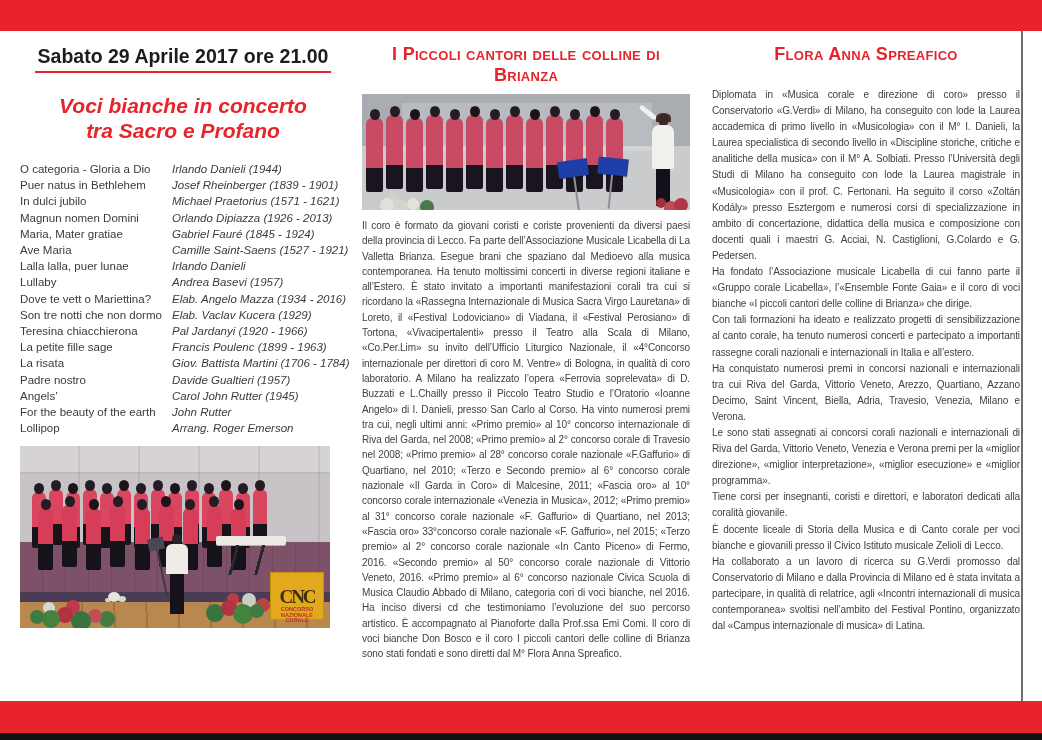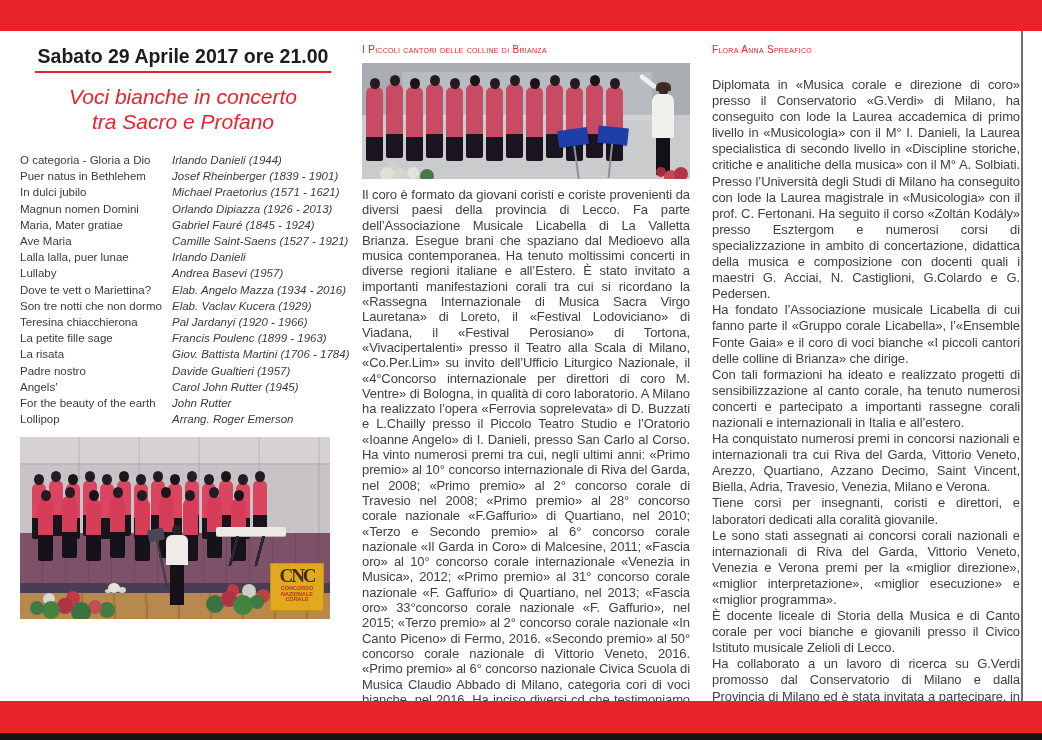--- a/index.html
+++ b/index.html
@@ -12,29 +12,29 @@
   .content{position:absolute;top:31px;left:0;width:914px;height:670px;}
 
   .col{position:absolute;top:0;}
   .col-left{left:20px;width:326px;}
   .col-mid{left:362px;width:328px;}
   .col-right{left:712px;width:308px;}
 
   h1.date{margin:14px 0 0;text-align:center;font-size:19.5px;line-height:23px;color:#1c1c1e;font-weight:bold;}
   .red-rule{width:296px;height:2px;background:#e8232b;margin:3px auto 7px;}
   .venue{text-align:center;font-size:14.5px;color:#2c2c2e;}
-  h2.red-title{margin:11px 0 0;text-align:center;color:#e8232b;font-size:21px;line-height:25px;font-style:italic;font-weight:normal;}
+  h2.red-title{margin:20px 0 0;text-align:center;color:#e8232b;font-size:21px;line-height:25px;font-style:italic;font-weight:bold;}
 
   .program{margin-top:18px;display:grid;grid-template-columns:152px auto;font-size:11.5px;line-height:16.2px;color:#3b3b3d;}
   .program .pieceTitle{white-space:nowrap;}
   .program .composer{font-style:italic;white-space:nowrap;}
   .credits{margin-top:7px;font-style:italic;font-size:11.8px;line-height:16px;color:#3b3b3d;}
 
-  .col-head{margin:13px 0 0;text-align:left;color:#e8232b;font-weight:normal;font-size:10px;letter-spacing:.3px;font-variant-caps:small-caps;font-variant:small-caps;}
-  .body-just{text-align:justify;font-size:13px;line-height:15.3px;letter-spacing:-0.1px;color:#414143;margin:8px 0 0;}
+  .col-head{margin:13px 0 0;text-align:center;color:#e8232b;font-weight:bold;font-size:18px;letter-spacing:.3px;font-variant-caps:small-caps;font-variant:small-caps;}
+  .body-just{text-align:justify;font-size:10px;line-height:15.3px;letter-spacing:-0.1px;color:#414143;margin:8px 0 0;}
   .col-right .body-just{line-height:16.1px;margin:0;}
   .col-right .paras{margin-top:22px;}
 
   
   .photo{position:relative;overflow:hidden;}
   
   .stage-photo{margin-top:10px;width:310px;height:182px;background:linear-gradient(180deg,#c8c3c7 0 96px,#7d5268 96px 146px,#4a3c55 146px 156px,#b9884f 156px 100%);}
   .stage-photo .wall-lines{position:absolute;top:0;left:0;width:100%;height:96px;
      background:repeating-linear-gradient(90deg,transparent 0 58px,rgba(0,0,0,.07) 58px 60px),linear-gradient(180deg,rgba(255,255,255,.25) 0 26px,rgba(0,0,0,.05) 26px 28px,transparent 28px);}
   .stage-photo .floor-planks{position:absolute;top:96px;left:0;width:100%;height:50px;
@@ -55,21 +55,21 @@
   .conductor .torso{position:absolute;top:10px;left:0;width:22px;height:30px;border-radius:6px 6px 0 0;background:#efece8;}
   .conductor .legs{position:absolute;top:40px;left:4px;width:14px;height:40px;background:#16121a;}
   .mstand{position:absolute;left:128px;top:92px;width:16px;height:12px;background:#4a4656;transform:rotate(-12deg);}
   .mstand::after{content:"";position:absolute;top:12px;left:7px;width:2px;height:48px;background:#3c3a44;}
   .keyboard{position:absolute;left:196px;top:90px;width:70px;height:9px;background:#eceae5;border-radius:2px;box-shadow:0 1px 0 #b9b6af;}
   .keyboard::after{content:"";position:absolute;top:9px;left:12px;width:44px;height:30px;background:linear-gradient(105deg,transparent 0 8px,#2a2731 8px 11px,transparent 11px 33px,#2a2731 33px 36px,transparent 36px);}
   .flowers{position:absolute;width:14px;height:14px;border-radius:50%;}
   .flowers-bl{left:10px;bottom:4px;background:#3f7a43;box-shadow:14px 2px 0 2px #44823f,28px -2px 0 1px #b03245,44px 4px 0 3px #3a7340,58px -1px 0 0 #c24e55,12px -9px 0 -1px #d8d8d2,36px -10px 0 0 #c03a4a,70px 2px 0 1px #427c41;}
   .flowers-br{right:66px;bottom:10px;background:#3f7a43;box-shadow:-14px 3px 0 3px #44823f,-28px -3px 0 1px #b03245,-42px 2px 0 2px #3a7340,-8px -11px 0 0 #c8cfc4,-24px -12px 0 -1px #c03a4a,6px -6px 0 0 #b8433f;}
   .white-bouquet{position:absolute;left:88px;bottom:26px;width:12px;height:10px;border-radius:50%;background:#e6e4de;box-shadow:8px 2px 0 -2px #d9d8d0,-6px 3px 0 -3px #cfd2c8;}
-  .cnc-logo{position:absolute;right:6px;bottom:8px;width:54px;height:48px;background:#e2a81e;border:1px solid #c7920f;text-align:center;box-sizing:border-box;padding-top:2px;}
+  .cnc-logo{position:absolute;right:6px;bottom:8px;width:54px;height:48px;background:#e2a81e;border:1px solid #c7920f;text-align:center;box-sizing:border-box;padding-top:14px;}
   .cnc-init{font-family:"Liberation Serif",serif;font-weight:bold;font-size:19px;line-height:19px;color:#3e2f07;letter-spacing:-2px;}
   .cnc-cap{margin-top:1px;font-size:5.5px;line-height:5.5px;color:#b5342a;font-weight:bold;text-transform:uppercase;padding:0 4px;}
 
   
   .mid-photo{margin-top:8px;width:328px;height:116px;background:linear-gradient(180deg,#a9adb2 0 52px,#c9cbcd 52px 100%);}
   .mid-photo .panel{position:absolute;top:8px;left:40px;width:250px;height:48px;background:rgba(255,255,255,.18);border-top:1px solid rgba(0,0,0,.08);}
   .mid-photo .row-line{top:24px;left:4px;gap:3px;}
   .mid-photo .row-line .fig{width:17px;height:74px;background:linear-gradient(#c84a63 0 68%,#191420 68% 100%);}
   .mid-conductor{position:absolute;right:14px;top:18px;width:26px;height:94px;}
   .mid-conductor .head{position:absolute;top:2px;left:8px;width:11px;height:12px;border-radius:50%;background:#39272a;}
@@ -217,22 +217,22 @@
       <p class="body-just">Il coro è formato da giovani coristi e coriste provenienti da diversi paesi della provincia di Lecco. Fa parte dell’Associazione Musicale Licabella di La Valletta Brianza. Esegue brani che spaziano dal Medioevo alla musica contemporanea. Ha tenuto moltissimi concerti in diverse regioni italiane e all’Estero. È stato invitato a importanti manifestazioni corali tra cui si ricordano la «Rassegna Internazionale di Musica Sacra Virgo Lauretana» di Loreto, il «Festival Lodoviciano» di Viadana, il «Festival Perosiano» di Tortona, «Vivacipertalenti» presso il Teatro alla Scala di Milano, «Co.Per.Lim» su invito dell’Ufficio Liturgico Nazionale, il «4°Concorso internazionale per direttori di coro M. Ventre» di Bologna, in qualità di coro laboratorio. A Milano ha realizzato l’opera «Ferrovia soprelevata» di D. Buzzati e L.Chailly presso il Piccolo Teatro Studio e l’Oratorio «Ioanne Angelo» di I. Danieli, presso San Carlo al Corso. Ha vinto numerosi premi tra cui, negli ultimi anni: «Primo premio» al 10° concorso internazionale di Riva del Garda, nel 2008; «Primo premio» al 2° concorso corale di Travesio nel 2008; «Primo premio» al 28° concorso corale nazionale «F.Gaffurio» di Quartiano, nel 2010; «Terzo e Secondo premio» al 6° concorso corale nazionale «Il Garda in Coro» di Malcesine, 2011; «Fascia oro» al 10° concorso corale internazionale «Venezia in Musica», 2012; «Primo premio» al 31° concorso corale nazionale «F. Gaffurio» di Quartiano, nel 2013; «Fascia oro» 33°concorso corale nazionale «F. Gaffurio», nel 2015; «Terzo premio» al 2° concorso corale nazionale «In Canto Piceno» di Fermo, 2016. «Secondo premio» al 50° concorso corale nazionale di Vittorio Veneto, 2016. «Primo premio» al 6° concorso nazionale Civica Scuola di Musica Claudio Abbado di Milano, categoria cori di voci bianche, nel 2016. Ha inciso diversi cd che testimoniamo l’evoluzione del suo percorso artistico. È accompagnato al Pianoforte dalla Prof.ssa Emi Comi. Il coro di voci bianche Don Bosco e il coro I piccoli cantori delle colline di Brianza sono stati fondati e sono diretti dal M° Flora Anna Spreafico.</p>
     </section>
 
     <section class="col col-right">
       <h3 class="col-head">Flora Anna Spreafico</h3>
       <div class="paras">
         <p class="body-just">Diplomata in «Musica corale e direzione di coro» presso il Conservatorio «G.Verdi» di Milano, ha conseguito con lode la Laurea accademica di primo livello in «Musicologia» con il M° I. Danieli, la Laurea specialistica di secondo livello in «Discipline storiche, critiche e analitiche della musica» con il M° A. Solbiati. Presso l’Università degli Studi di Milano ha conseguito con lode la Laurea magistrale in «Musicologia» con il prof. C. Fertonani. Ha seguito il corso «Zoltán Kodály» presso Esztergom e numerosi corsi di specializzazione in ambito di concertazione, didattica della musica e composizione con docenti quali i maestri G. Acciai, N. Castiglioni, G.Colardo e G. Pedersen.</p>
         <p class="body-just">Ha fondato l’Associazione musicale Licabella di cui fanno parte il «Gruppo corale Licabella», l’«Ensemble Fonte Gaia» e il coro di voci bianche «I piccoli cantori delle colline di Brianza» che dirige.</p>
         <p class="body-just">Con tali formazioni ha ideato e realizzato progetti di sensibilizzazione al canto corale, ha tenuto numerosi concerti  e partecipato a importanti rassegne corali nazionali e internazionali in Italia e all’estero.</p>
         <p class="body-just">Ha conquistato numerosi premi in concorsi nazionali e internazionali tra cui Riva del Garda, Vittorio Veneto, Arezzo, Quartiano, Azzano Decimo, Saint Vincent, Biella, Adria, Travesio, Venezia, Milano e Verona.</p>
+        <p class="body-just">Le sono stati assegnati ai concorsi corali nazionali e internazionali di Riva del Garda, Vittorio Veneto, Venezia e Verona premi per la «miglior direzione», «miglior interpretazione», «miglior esecuzione» e «miglior programma».</p>
         <p class="body-just">Tiene corsi per insegnanti, coristi e direttori, e laboratori dedicati alla coralità giovanile.</p>
-        <p class="body-just">Le sono stati assegnati ai concorsi corali nazionali e internazionali di Riva del Garda, Vittorio Veneto, Venezia e Verona premi per la «miglior direzione», «miglior interpretazione», «miglior esecuzione» e «miglior programma».</p>
         <p class="body-just">È docente liceale di Storia della Musica e di Canto corale per voci bianche e giovanili presso il Civico Istituto musicale Zelioli di Lecco.</p>
         <p class="body-just">Ha collaborato a un lavoro di ricerca su G.Verdi promosso dal Conservatorio di Milano e dalla Provincia di Milano ed è stata invitata a partecipare, in qualità di relatrice, agli «Incontri internazionali di musica contemporanea» svoltisi nell’ambito del Festival Pontino, organizzato dal «Campus internazionale di musica» di Latina.</p>
       </div>
     </section>
 
   </div>
 
   <div class="page-edge"></div>
   <div class="bar bottom"></div>
   <div class="black-strip"></div>

